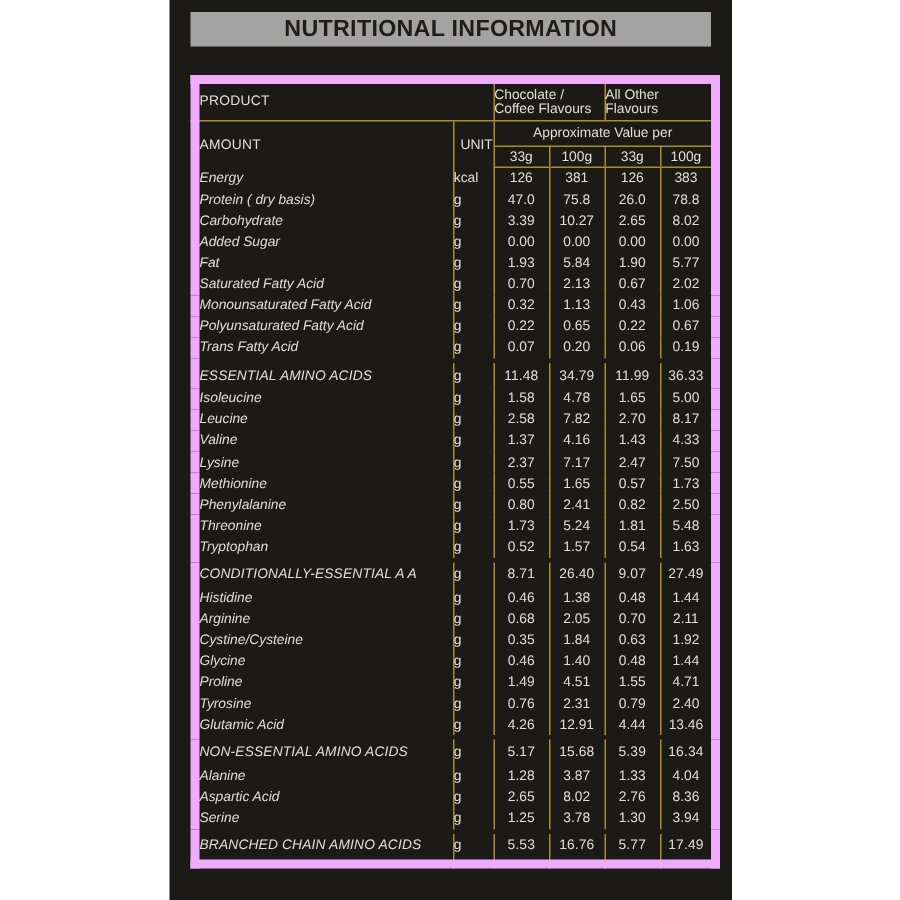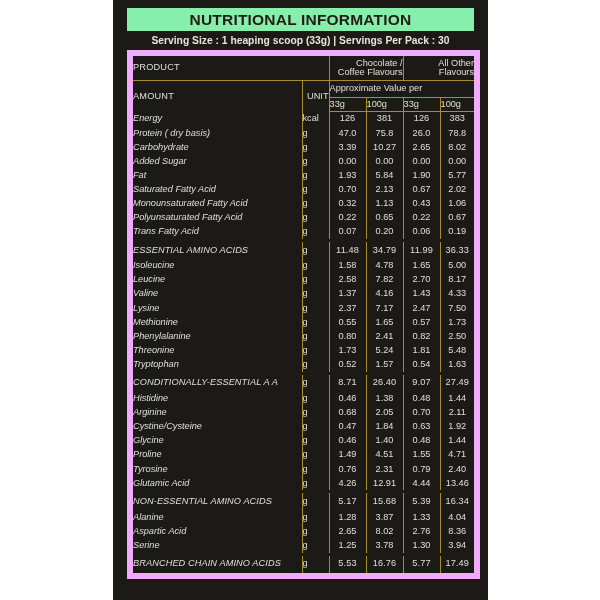--- a/index.html
+++ b/index.html
@@ -23,21 +23,21 @@
     background: #1c1a17;
   }
 
   
   #title-banner {
     position: absolute;
     left: 14px;
     top: 8px;
     width: 347px;
     height: 23px;
-    background: #86efac;
+    background: #a3a3a3;
     display: flex;
     align-items: center;
     justify-content: center;
     box-sizing: border-box;
   }
   #title-banner .txt {
     color: #211d16;
     font-size: 15.5px;
     font-weight: bold;
     letter-spacing: 0.2px;
@@ -96,32 +96,33 @@
   .hd-label {
     color: #d9b23c;
     font-size: 10px;
     font-weight: bold;
     padding-left: 6px;
     letter-spacing: 0.2px;
   }
   .hd-center {
     color: #d9b23c;
     font-size: 9.4px;
-    text-align: right;
+    text-align: left;
     font-weight: normal;
     line-height: 1.15;
   }
   .hd-unit {
     color: #d9b23c;
     font-size: 9.4px;
     text-align: right;
   }
   .hd-sub {
     color: #d9b23c;
     font-size: 9.2px;
+    text-align: center;
   }
 
   
   tr.data td { height: 14.1px; }
   td.nm {
     padding-left: 8px;
     color: #e3e0d6;
     font-size: 9.4px;
     white-space: nowrap;
     font-style: italic;
@@ -153,21 +154,20 @@
 </style>
 </head>
 <body>
 
 <div id="panel">
 
   <div id="title-banner">
     <span class="txt">NUTRITIONAL INFORMATION</span>
   </div>
 
-  <div id="serving-line">Serving Size : 1 heaping scoop (33g) | Servings Per Pack : 30</div>
 
   <table id="nut-table">
     <colgroup>
       <col class="c-name">
         <col class="c-unit">
       <col class="c-val">
         <col class="c-val">
         <col class="c-val">
         <col class="c-val">
     </colgroup>
@@ -364,21 +364,21 @@
           <td class="nm">Arginine</td>
           <td class="un bdr-l">g</td>
           <td class="vl bdr-l">0.68</td>
           <td class="vl bdr-l">2.05</td>
           <td class="vl bdr-l">0.70</td>
           <td class="vl bdr-l">2.11</td>
         </tr>
         <tr class="data">
           <td class="nm">Cystine/Cysteine</td>
           <td class="un bdr-l">g</td>
-          <td class="vl bdr-l">0.47</td>
+          <td class="vl bdr-l">0.35</td>
           <td class="vl bdr-l">1.84</td>
           <td class="vl bdr-l">0.63</td>
           <td class="vl bdr-l">1.92</td>
         </tr>
         <tr class="data">
           <td class="nm">Glycine</td>
           <td class="un bdr-l">g</td>
           <td class="vl bdr-l">0.46</td>
           <td class="vl bdr-l">1.40</td>
           <td class="vl bdr-l">0.48</td>

